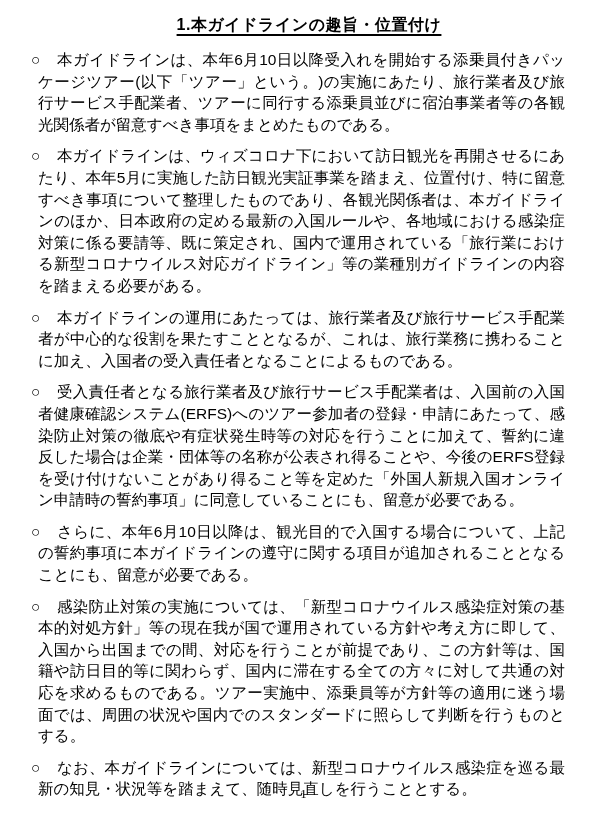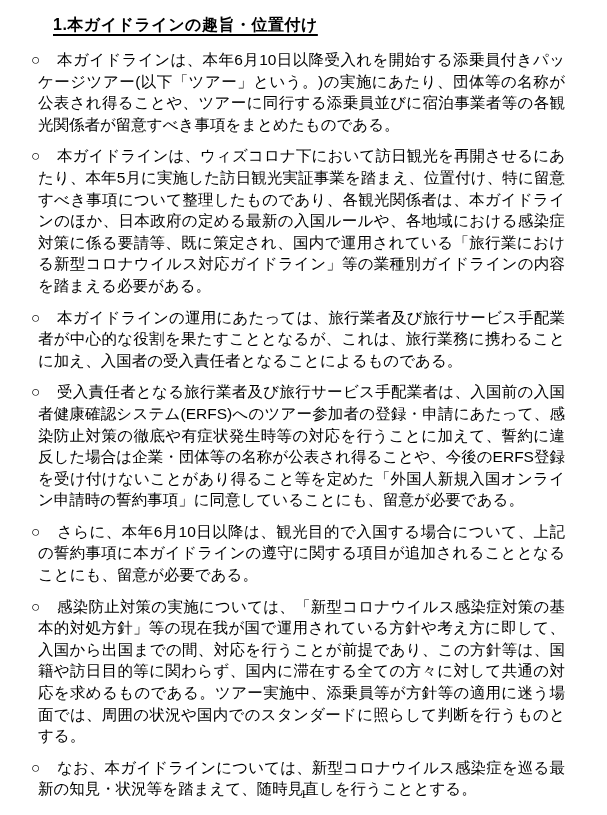--- a/index.html
+++ b/index.html
@@ -21,20 +21,21 @@
   }
   .heading {
     margin: 0 0 13px 15px;
     font-size: 16px;
     font-weight: bold;
     line-height: 22px;
     text-decoration: underline;
     text-underline-offset: 4px;
     text-decoration-thickness: 1.5px;
     letter-spacing: 0.5px;
+    text-align: center;
   }
   .para {
     position: relative;
     margin: 0 0 10px 0;
     font-size: 15.5px;
     line-height: 21.6px;
     text-align: justify;
     text-indent: 19px;
     letter-spacing: 0;
   }
@@ -60,21 +61,21 @@
 </head>
 <body>
 
 <div class="page">
   <div class="doc">
 
     <h1 class="heading">1.本ガイドラインの趣旨・位置付け</h1>
 
     <div class="para">
       <span class="bullet">○</span>
-      <span>本ガイドラインは、本年6月10日以降受入れを開始する添乗員付きパッケージツアー(以下「ツアー」という。)の実施にあたり、団体等の名称が公表され得ることや、ツアーに同行する添乗員並びに宿泊事業者等の各観光関係者が留意すべき事項をまとめたものである。</span>
+      <span>本ガイドラインは、本年6月10日以降受入れを開始する添乗員付きパッケージツアー(以下「ツアー」という。)の実施にあたり、旅行業者及び旅行サービス手配業者、ツアーに同行する添乗員並びに宿泊事業者等の各観光関係者が留意すべき事項をまとめたものである。</span>
     </div>
 
     <div class="para">
       <span class="bullet">○</span>
       <span>本ガイドラインは、ウィズコロナ下において訪日観光を再開させるにあたり、本年5月に実施した訪日観光実証事業を踏まえ、位置付け、特に留意すべき事項について整理したものであり、各観光関係者は、本ガイドラインのほか、日本政府の定める最新の入国ルールや、各地域における感染症対策に係る要請等、既に策定され、国内で運用されている「旅行業における新型コロナウイルス対応ガイドライン」等の業種別ガイドラインの内容を踏まえる必要がある。</span>
     </div>
 
     <div class="para">
       <span class="bullet">○</span>
       <span>本ガイドラインの運用にあたっては、旅行業者及び旅行サービス手配業者が中心的な役割を果たすこととなるが、これは、旅行業務に携わることに加え、入国者の受入責任者となることによるものである。</span>

